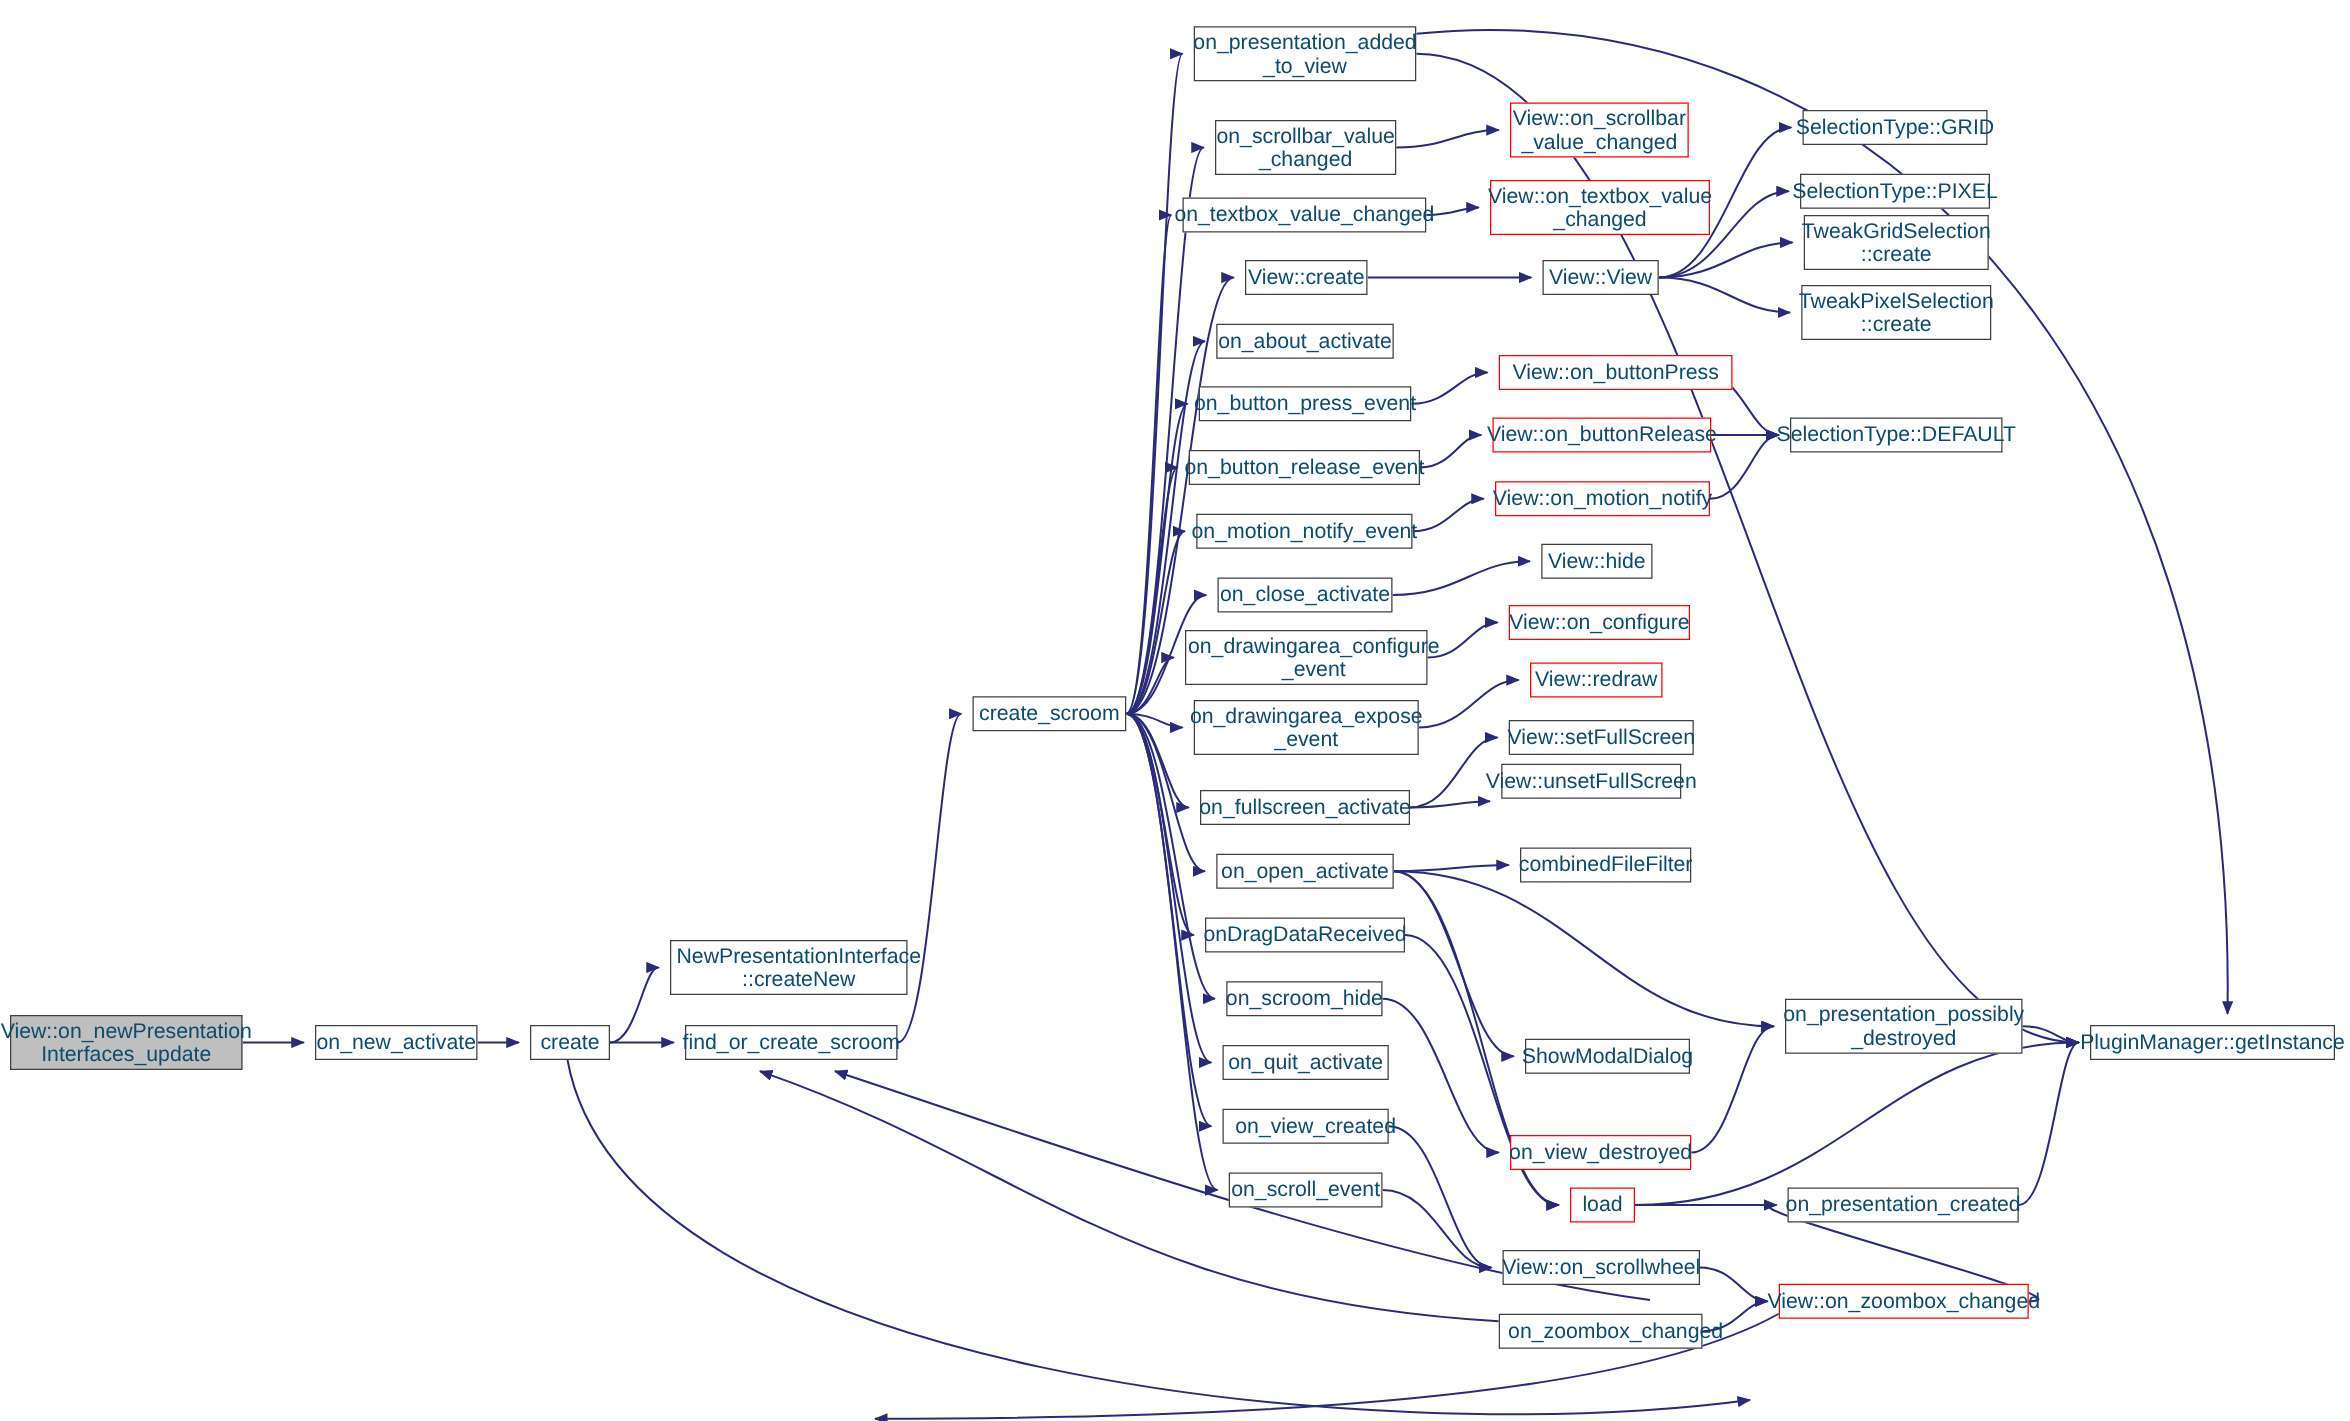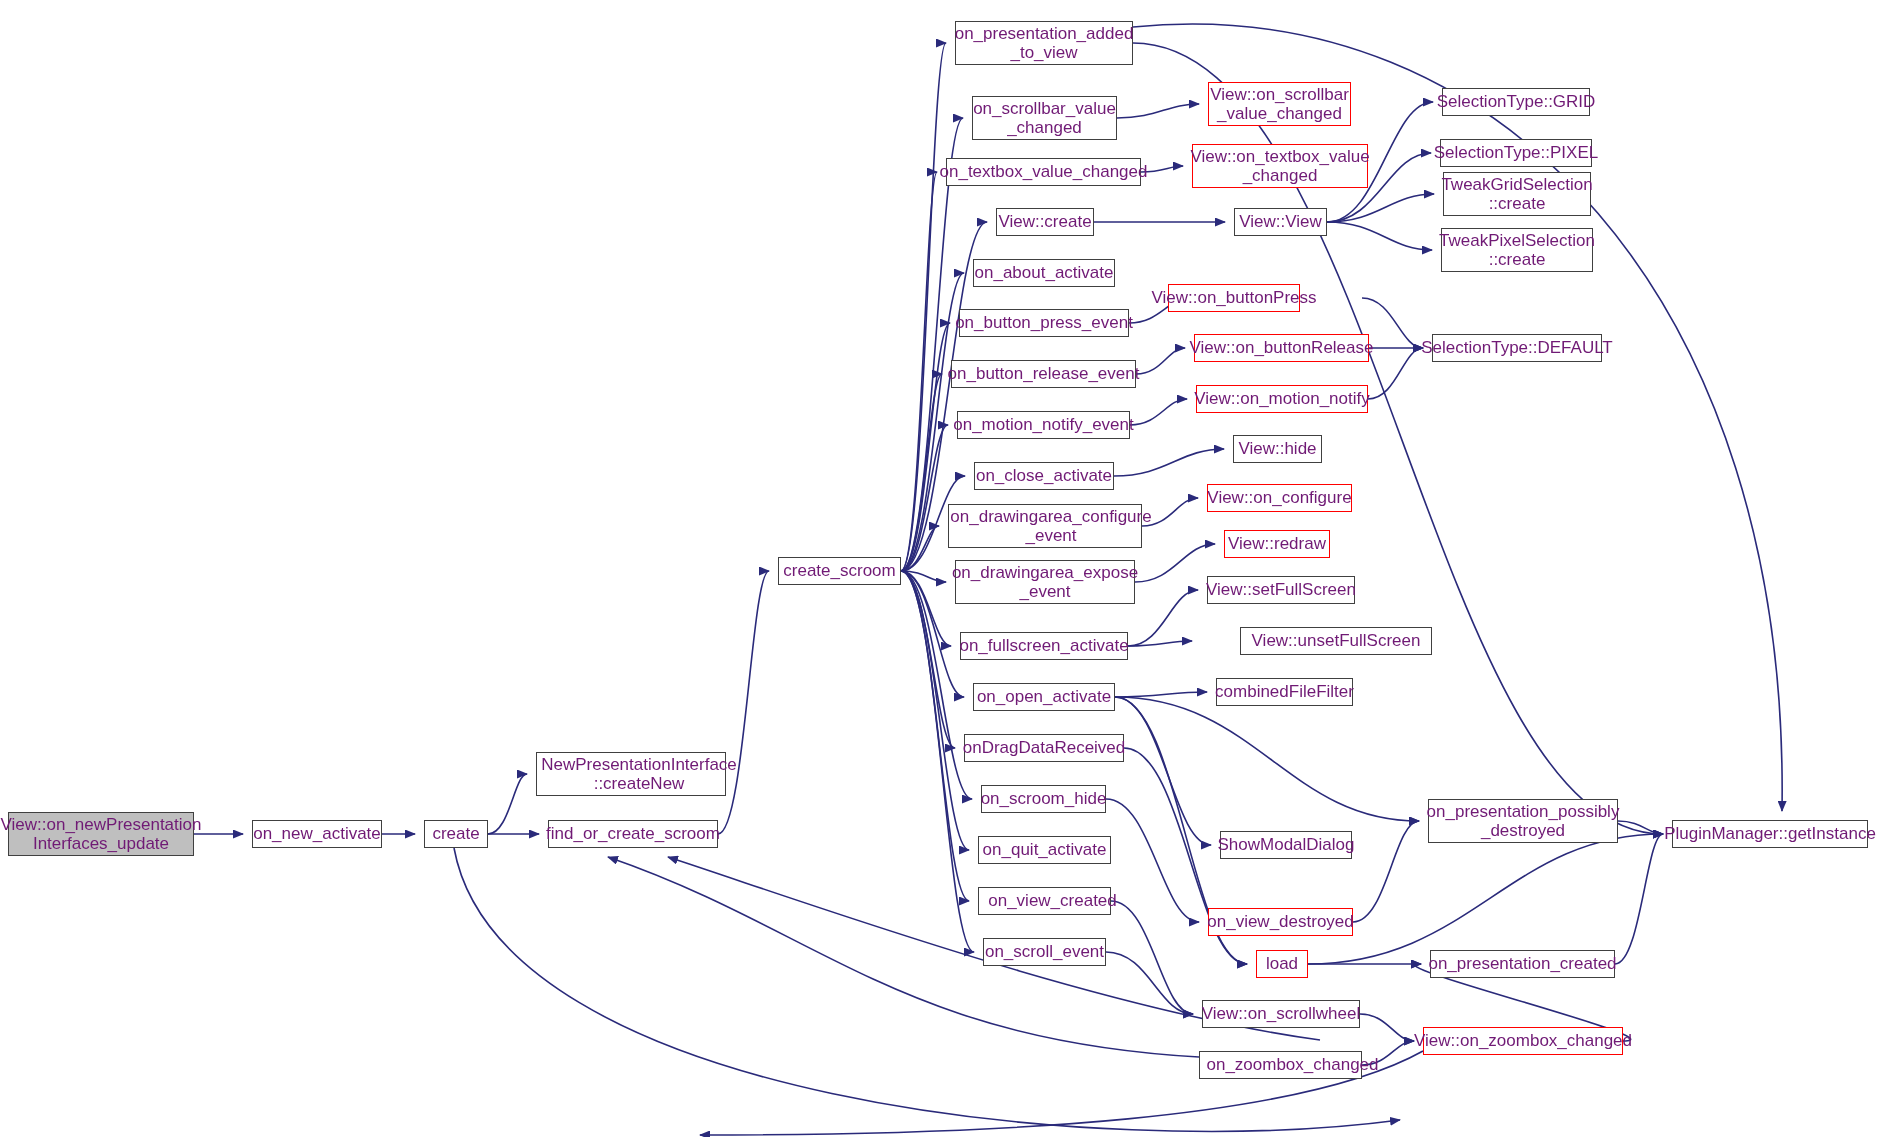--- a/index.html
+++ b/index.html
@@ -24,21 +24,21 @@
   }
   .node {
     position: absolute;
     box-sizing: border-box;
     display: flex;
     align-items: center;
     justify-content: center;
     text-align: center;
     background: #ffffff;
     border: 1px solid #404040;
-    color: #701a75;
+    color: #0c4a6e;
     font-size: 17px;
     line-height: 1.12;
     white-space: pre;
     z-index: 5;
   }
   .node.red {
     border-color: #ff0000;
   }
   .node.root {
     background: #bfbfbf;
@@ -149,28 +149,28 @@
     <div class="node" style="left: 964px; top: 734px; width: 160px; height: 28px;">onDragDataReceived</div>
     <div class="node" style="left: 981px; top: 785px; width: 125px; height: 28px;">on_scroom_hide</div>
     <div class="node" style="left: 978px; top: 836px; width: 133px; height: 28px;">on_quit_activate</div>
     <div class="node" style="left: 978px; top: 887px; width: 133px; height: 28px; padding-left: 16px;">on_view_created</div>
     <div class="node" style="left: 983px; top: 938px; width: 123px; height: 28px;">on_scroll_event</div>
     <div class="node red" style="left: 1208px; top: 82px; width: 143px; height: 44px;">View::on_scrollbar
 _value_changed</div>
     <div class="node red" style="left: 1192px; top: 144px; width: 176px; height: 44px;">View::on_textbox_value
 _changed</div>
     <div class="node" style="left: 1234px; top: 208px; width: 93px; height: 28px;">View::View</div>
-    <div class="node red" style="left: 1168px; top: 284px; width: 132px; height: 28px;">View::on_buttonPress</div>
+    <div class="node red" style="left: 1199px; top: 284px; width: 187px; height: 28px;">View::on_buttonPress</div>
     <div class="node red" style="left: 1194px; top: 334px; width: 175px; height: 28px;">View::on_buttonRelease</div>
     <div class="node red" style="left: 1196px; top: 385px; width: 172px; height: 28px;">View::on_motion_notify</div>
     <div class="node" style="left: 1233px; top: 435px; width: 89px; height: 28px;">View::hide</div>
     <div class="node red" style="left: 1207px; top: 484px; width: 145px; height: 28px;">View::on_configure</div>
     <div class="node red" style="left: 1224px; top: 530px; width: 106px; height: 28px;">View::redraw</div>
     <div class="node" style="left: 1207px; top: 576px; width: 148px; height: 28px;">View::setFullScreen</div>
-    <div class="node" style="left: 1201px; top: 627px; width: 192px; height: 28px; margin-left: 39px;">View::unsetFullScreen</div>
+    <div class="node" style="left: 1201px; top: 611px; width: 144px; height: 28px;">View::unsetFullScreen</div>
     <div class="node" style="left: 1216px; top: 678px; width: 137px; height: 28px;">combinedFileFilter</div>
     <div class="node" style="left: 1220px; top: 831px; width: 132px; height: 28px;">ShowModalDialog</div>
     <div class="node red" style="left: 1208px; top: 908px; width: 145px; height: 28px;">on_view_destroyed</div>
     <div class="node red" style="left: 1256px; top: 950px; width: 52px; height: 28px;">load</div>
     <div class="node" style="left: 1202px; top: 1000px; width: 158px; height: 28px;">View::on_scrollwheel</div>
     <div class="node" style="left: 1199px; top: 1051px; width: 163px; height: 28px; padding-left: 24px;">on_zoombox_changed</div>
     <div class="node" style="left: 1442px; top: 88px; width: 148px; height: 28px;">SelectionType::GRID</div>
     <div class="node" style="left: 1440px; top: 139px; width: 152px; height: 28px;">SelectionType::PIXEL</div>
     <div class="node" style="left: 1443px; top: 172px; width: 148px; height: 44px;">TweakGridSelection
 ::create</div>

